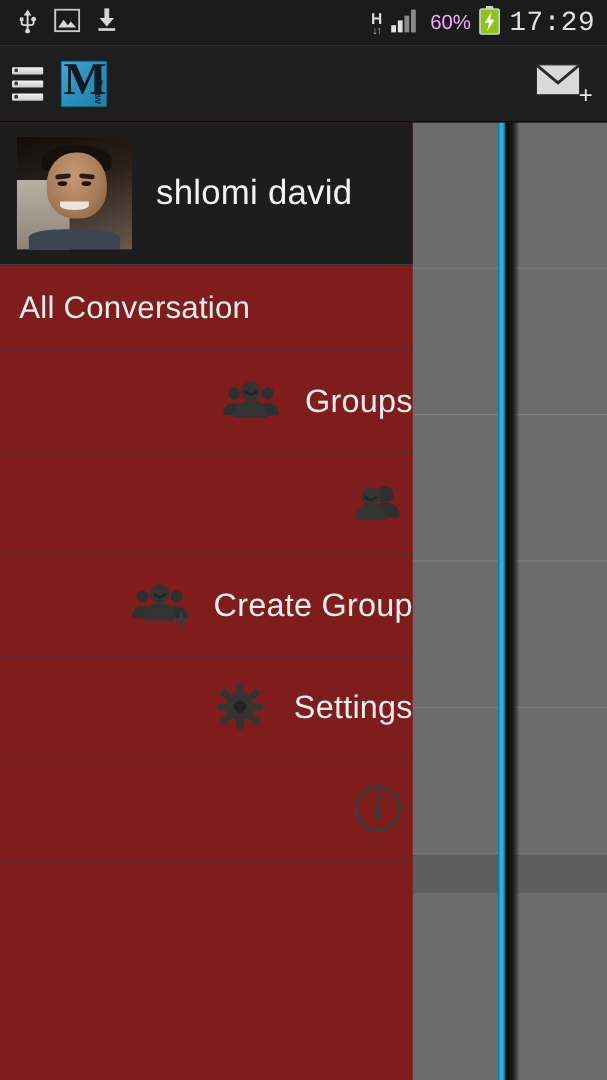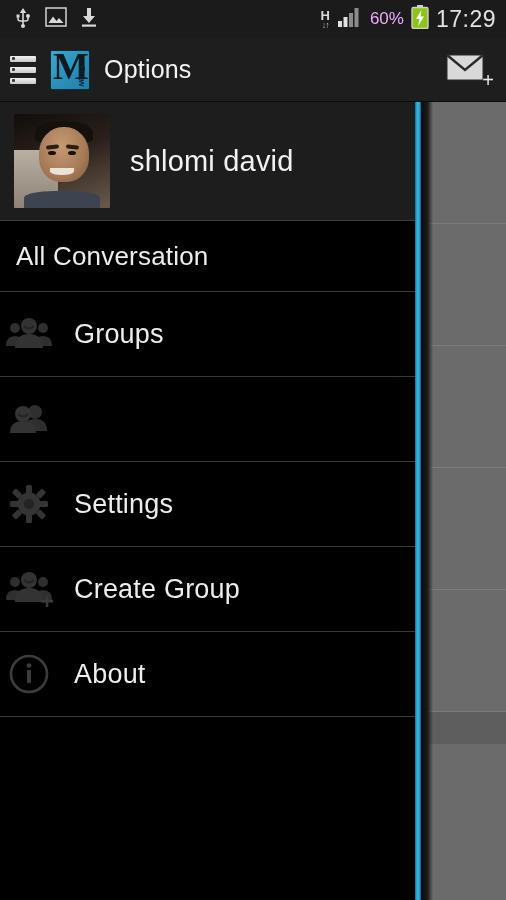--- a/index.html
+++ b/index.html
@@ -28,21 +28,21 @@
   #statusbar .left { display: flex; align-items: center; gap: 13px; }
   #statusbar .right { margin-left: auto; display: flex; align-items: center; gap: 7px; }
   .sb-icon { display: block; }
   .hspa {
     display: flex; flex-direction: column; align-items: center;
     line-height: 1;
   }
   .hspa .h { font-size: 13px; font-weight: bold; color: #d8d8d8; letter-spacing: 0; }
   .hspa .arrows { font-size: 9px; color: #bdbdbd; margin-top: -1px; letter-spacing: -1px;}
   .batt-pct { font-size: 17px; color: #f0abfc; letter-spacing: 0; }
-  .clock { font-size: 23px; color: #e2e2e2; letter-spacing: 0.5px; }
+  .clock { font-size: 23px; color: #e2e2e2; letter-spacing: 0.5px; font-family: Liberation Mono, monospace; }
 
   
   #actionbar {
     position: absolute; top: 38px; left: 0;
     width: 506px; height: 64px;
     background: #1e1e1e;
     display: flex; align-items: center;
     border-bottom: 1px solid #0c0c0c;
     z-index: 35;
   }
@@ -131,22 +131,22 @@
   #accent-line {
     position: absolute; top: 102px; left: 415px;
     width: 6px; height: 798px;
     background: linear-gradient(to right, #0e6f93 0%, #35b6e2 40%, #29a6d4 70%, #0d5f80 100%);
     z-index: 20;
   }
 
   
   #drawer {
     position: absolute; top: 102px; left: 0;
-    width: 415px; height: 798px;
-    background: #000000;
+    width: 344px; height: 798px;
+    background: #7f1d1d;
     z-index: 25;
     overflow: hidden;
   }
   #profile {
     height: 119px;
     display: flex; align-items: center;
     padding: 0 14px;
     background: #1d1d1d;
     border-bottom: 1px solid #3d3d3d;
   }
@@ -185,21 +185,21 @@
     font-size: 29px; color: #f2f2f2;
     letter-spacing: 0.2px;
   }
 
   .nav-item {
     display: flex; align-items: center;
     border-bottom: 1px solid #3a3a3a;
     padding-left: 16px;
   }
   .nav-item.plain { height: 71px; }
-  .nav-item.iconed { height: 85px; padding-left: 0; }
+  .nav-item.iconed { height: 85px; padding-left: 26px; justify-content: flex-end; }
   .nav-item .label {
     font-size: 26px; color: #ededed;
     letter-spacing: 0.2px;
   }
   .nav-item.iconed .label { margin-left: 16px; font-size: 27px; }
   .nav-icon {
     width: 58px; height: 52px; flex: none;
     display: flex; align-items: center; justify-content: center;
   }
   .nav-icon svg { display: block; }
@@ -266,21 +266,20 @@
   <div id="actionbar">
     <div id="hamburger">
       <span class="bar"></span>
       <span class="bar"></span>
       <span class="bar"></span>
     </div>
     <div id="applogo">
       <span class="m">M</span>
       <span class="draw">Draw</span>
     </div>
-    <div id="ab-title">Options</div>
     <div id="compose">
       <span>
         <svg width="42" height="30" viewBox="0 0 42 30">
           <rect x="1" y="2" width="36" height="25" fill="#d9d9d9" stroke="#2a2a2a" stroke-width="1"></rect>
           <path d="M1 2 L19 17 L37 2" fill="none" stroke="#2a2a2a" stroke-width="2.4"></path>
         </svg>
       </span>
       <span class="plus">+</span>
     </div>
   </div>
@@ -347,20 +346,37 @@
     <div class="nav-item iconed">
       <span class="nav-icon">
         <svg width="48" height="36" viewBox="0 0 48 36">
           <circle cx="30" cy="11" r="7" fill="#2f2f2f"></circle>
           <path d="M18 30 Q18 18 30 18 Q42 18 42 30 Z" fill="#2f2f2f"></path>
           <circle cx="18" cy="13" r="8" fill="#343434"></circle>
           <path d="M5 32 Q5 20 18 20 Q31 20 31 32 Z" fill="#343434"></path>
           <path d="M13 13 Q18 18 23 13" stroke="#232323" stroke-width="2" fill="none"></path>
         </svg>
       </span>
+    </div>
+
+    <div class="nav-item iconed">
+      <span class="nav-icon">
+        <svg width="48" height="38" viewBox="0 0 48 38">
+          <circle cx="10" cy="12" r="5" fill="#2f2f2f"></circle>
+          <path d="M1 30 Q1 20 10 20 Q19 20 19 30 Z" fill="#2f2f2f"></path>
+          <circle cx="38" cy="12" r="5" fill="#2f2f2f"></circle>
+          <path d="M29 30 Q29 20 38 20 Q47 20 47 30 Z" fill="#2f2f2f"></path>
+          <circle cx="24" cy="10" r="8" fill="#333333"></circle>
+          <path d="M10 32 Q10 18 24 18 Q38 18 38 32 Z" fill="#333333"></path>
+          <path d="M19 10 Q24 15 29 10" stroke="#232323" stroke-width="2" fill="none"></path>
+          <rect x="36" y="30" width="12" height="2.6" fill="#3a3a3a"></rect>
+          <rect x="40.7" y="25.5" width="2.6" height="11.5" fill="#3a3a3a"></rect>
+        </svg>
+      </span>
+      <span class="label">Create Group</span>
     </div>
 
     <div class="nav-item iconed">
       <span class="nav-icon">
         <svg width="44" height="44" viewBox="0 0 44 44">
           <g fill="#343434">
             <rect x="19" y="3" width="6" height="9" rx="1.5"></rect>
             <rect x="19" y="32" width="6" height="9" rx="1.5"></rect>
             <rect x="3" y="19" width="9" height="6" rx="1.5"></rect>
             <rect x="32" y="19" width="9" height="6" rx="1.5"></rect>
@@ -371,42 +387,24 @@
           </g>
           <circle cx="22" cy="22" r="11.5" fill="#343434"></circle>
           <circle cx="22" cy="22" r="5" fill="#232323"></circle>
         </svg>
       </span>
       <span class="label">Settings</span>
     </div>
 
     <div class="nav-item iconed">
       <span class="nav-icon">
-        <svg width="48" height="38" viewBox="0 0 48 38">
-          <circle cx="10" cy="12" r="5" fill="#2f2f2f"></circle>
-          <path d="M1 30 Q1 20 10 20 Q19 20 19 30 Z" fill="#2f2f2f"></path>
-          <circle cx="38" cy="12" r="5" fill="#2f2f2f"></circle>
-          <path d="M29 30 Q29 20 38 20 Q47 20 47 30 Z" fill="#2f2f2f"></path>
-          <circle cx="24" cy="10" r="8" fill="#333333"></circle>
-          <path d="M10 32 Q10 18 24 18 Q38 18 38 32 Z" fill="#333333"></path>
-          <path d="M19 10 Q24 15 29 10" stroke="#232323" stroke-width="2" fill="none"></path>
-          <rect x="36" y="30" width="12" height="2.6" fill="#3a3a3a"></rect>
-          <rect x="40.7" y="25.5" width="2.6" height="11.5" fill="#3a3a3a"></rect>
-        </svg>
-      </span>
-      <span class="label">Create Group</span>
-    </div>
-
-    <div class="nav-item iconed">
-      <span class="nav-icon">
         <svg width="42" height="42" viewBox="0 0 42 42">
           <circle cx="21" cy="21" r="18" fill="none" stroke="#3c3c3c" stroke-width="2.6"></circle>
           <rect x="19" y="17" width="4" height="13" rx="1" fill="#3c3c3c"></rect>
           <circle cx="21" cy="12.5" r="2.3" fill="#3c3c3c"></circle>
         </svg>
       </span>
-      <span class="label">About</span>
     </div>
 
     <div class="tail"></div>
   </div>
 
 </div>
 
 </body></html>

